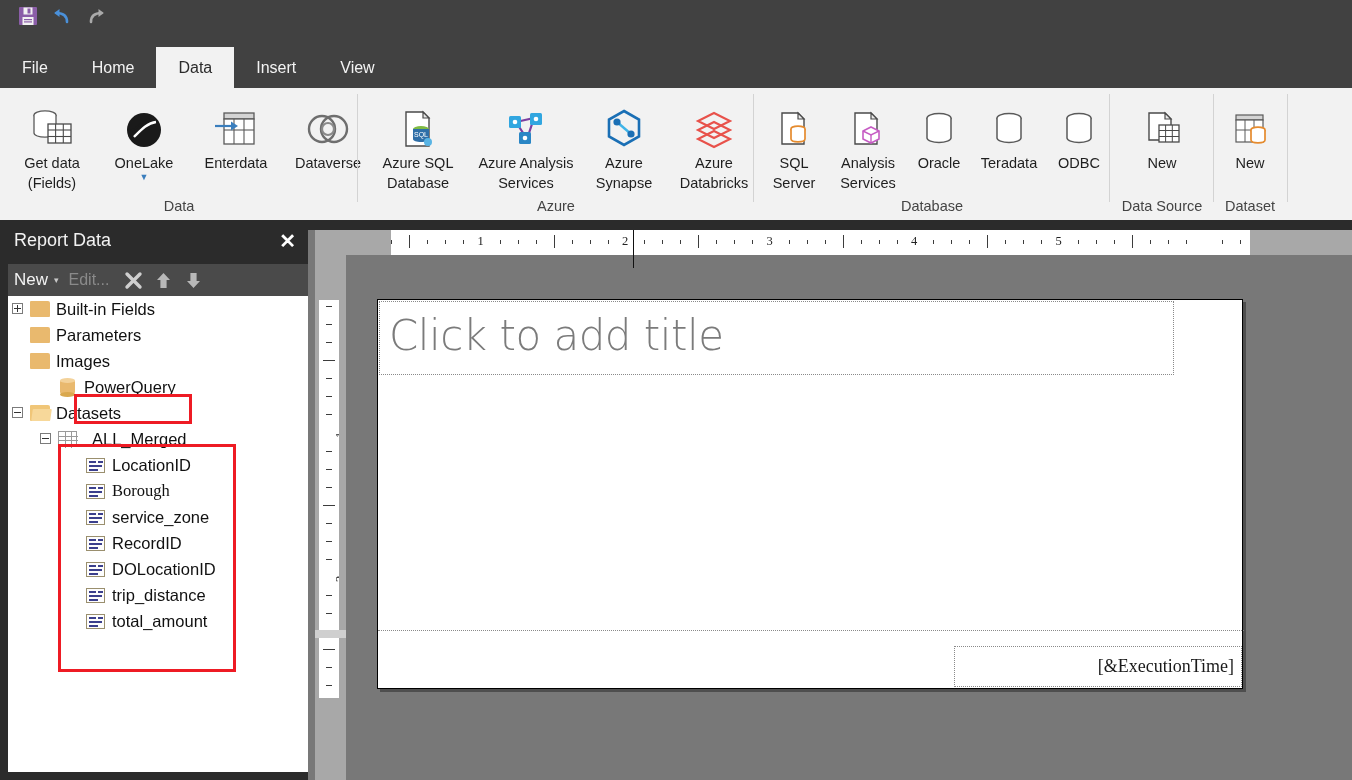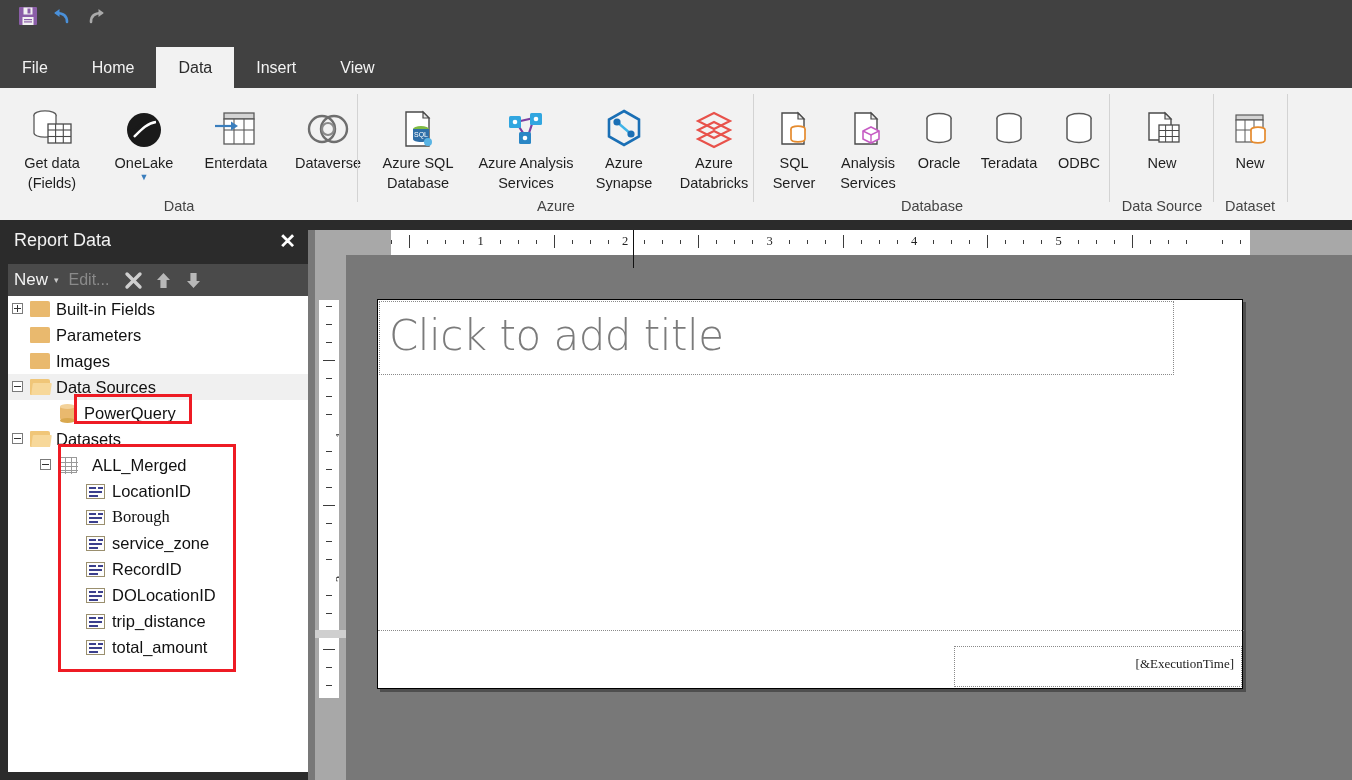--- a/index.html
+++ b/index.html
@@ -155,21 +155,21 @@
   .titletext {
     position: absolute; left: 9px; top: 9px; font-size: 42px; color: #7b7b7b;
     font-family: "DejaVu Sans", sans-serif; font-weight: 300; letter-spacing: -0.5px;
   }
   .bodysep { position: absolute; left: 0; top: 330px; width: 866px; height: 0; border-top: 1px dotted #8a8a8a; }
   .footerbox {
     position: absolute; left: 576px; top: 346px; width: 288px; height: 41px;
     border: 1px dotted #8a8a8a;
   }
   .footertext {
-    position: absolute; right: 7px; top: 9px; font-size: 13px; color: #1a1a1a;
+    position: absolute; right: 7px; top: 9px; font-size: 18px; color: #1a1a1a;
     font-family: "Liberation Serif", serif;
   }
 </style>
 </head>
 <body>
 
 <div id="app">
 
   <div class="titlebar">
     <div class="qat">
@@ -567,27 +567,20 @@
             <span class="back"></span>
           </span>
           <span class="nlabel" style="left: 48px;">Parameters</span>
         </div>
         <div class="node">
           <span class="folder" style="left: 22px;">
             <span class="back"></span>
           </span>
           <span class="nlabel" style="left: 48px;">Images</span>
         </div>
-        <div class="node sel">
-          <span class="expander" style="left: 4px;"></span>
-          <span class="folder open" style="left: 22px;">
-            <span class="back"></span>
-          </span>
-          <span class="nlabel" style="left: 48px;">Data Sources</span>
-        </div>
         <div class="node">
           <span class="dbico" style="left: 52px;">
             <span class="cyl"></span>
             <span class="top"></span>
             <span class="bot"></span>
           </span>
           <span class="nlabel" style="left: 76px;">PowerQuery</span>
         </div>
         <div class="node">
           <span class="expander" style="left: 4px;"></span>

